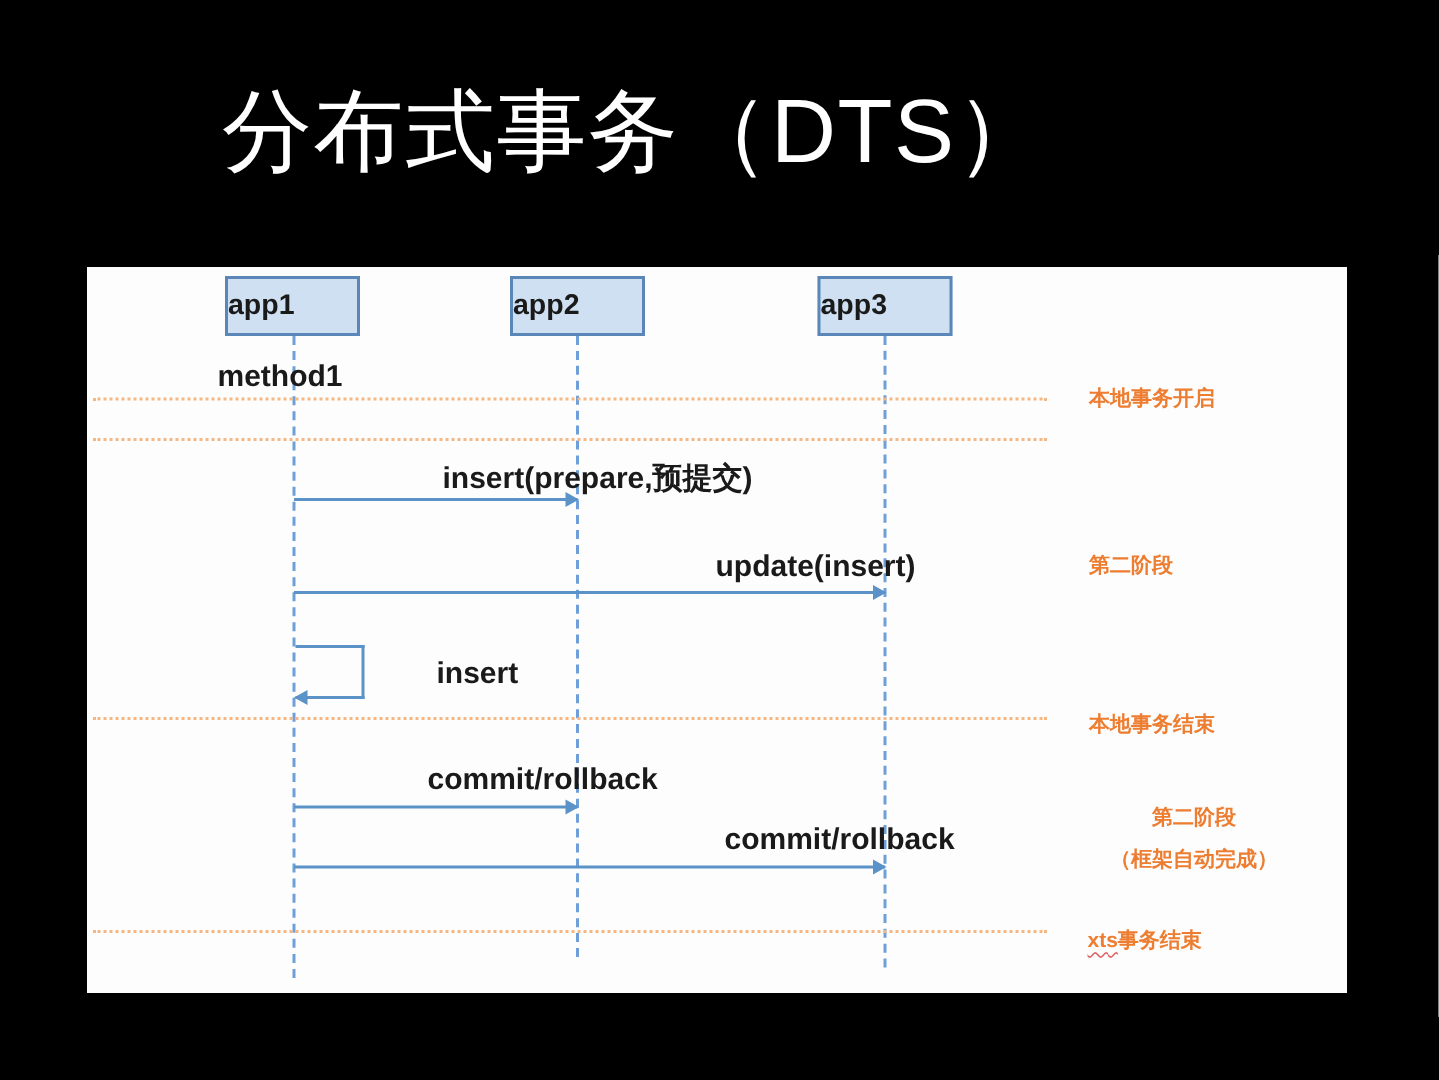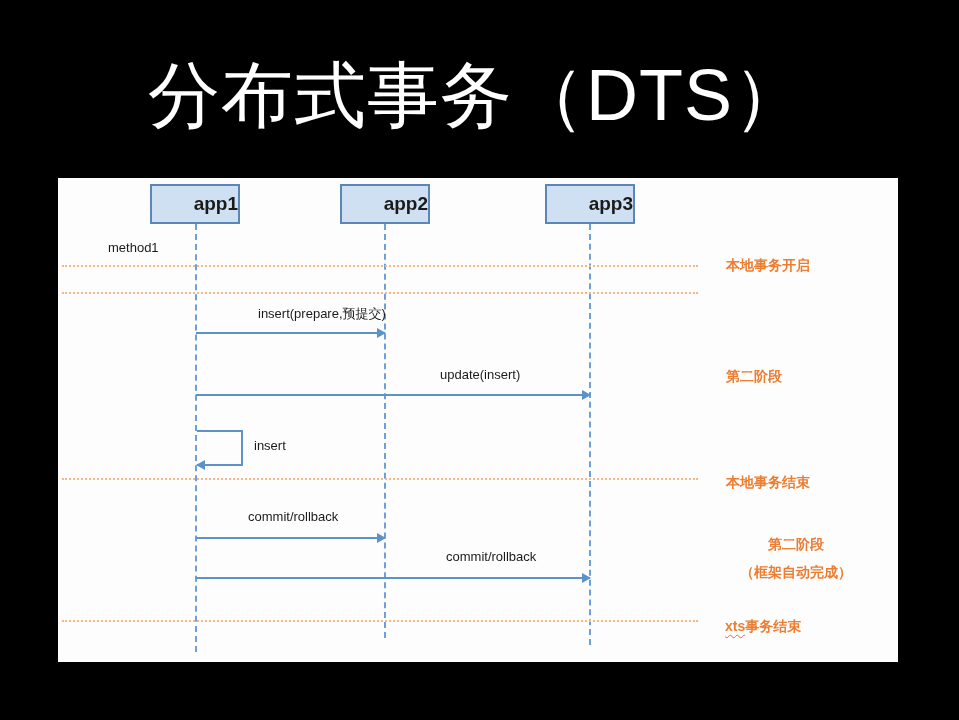--- a/index.html
+++ b/index.html
@@ -7,42 +7,43 @@
     --actor-fill:#cfe0f2; --actor-border:#5b87b8; --lifeline:#6f9fd8;
     --arrow:#5b93c9; --message-text:#1a1a1a; --annotation-text:#ed7d31;
     --phase-line:#f5b783; --misspell-underline:#e06666;
   }
   *{margin:0;padding:0;box-sizing:border-box;}
   html,body{width:959px;height:720px;overflow:hidden;}
   body{background:var(--background);font-family:"Liberation Sans","DejaVu Sans",sans-serif;position:relative;}
 
   .slide-title{
     position:absolute;left:148px;top:48px;width:780px;
-    font-size:72px;font-weight:500;color:var(--title-text);
+    font-size:60px;font-weight:500;color:var(--title-text);
     letter-spacing:1px;white-space:nowrap;
   }
 
   .panel{
     position:absolute;left:58px;top:178px;width:840px;height:484px;
     background:var(--panel);
   }
 
   .actor{
     position:absolute;top:6px;width:90px;height:40px;
     background:var(--actor-fill);border:2px solid var(--actor-border);
-    display:flex;align-items:center;justify-content:flex-end;
+    display:flex;align-items:center;justify-content:flex-start;
     font-size:19px;font-weight:bold;color:var(--message-text);
   }
   .lifeline{position:absolute;width:0;border-left:2px dashed var(--lifeline);}
 
   .phase-line{position:absolute;left:4px;width:636px;height:0;border-top:2px dotted var(--phase-line);}
 
   .msg-label{
-    position:absolute;font-size:13px;font-weight:400;color:var(--message-text);
+    position:absolute;font-size:20px;font-weight:700;color:var(--message-text);
     white-space:nowrap;
+    margin-left:37px;
   }
   .msg-line{position:absolute;height:0;border-top:2px solid var(--arrow);}
   .arrow-e::after{
     content:"";position:absolute;right:-1px;top:-6px;width:0;height:0;
     border-top:5px solid transparent;border-bottom:5px solid transparent;
     border-left:9px solid var(--arrow);
   }
   .self-loop{
     position:absolute;border:2px solid var(--arrow);border-left:none;
     background:transparent;

